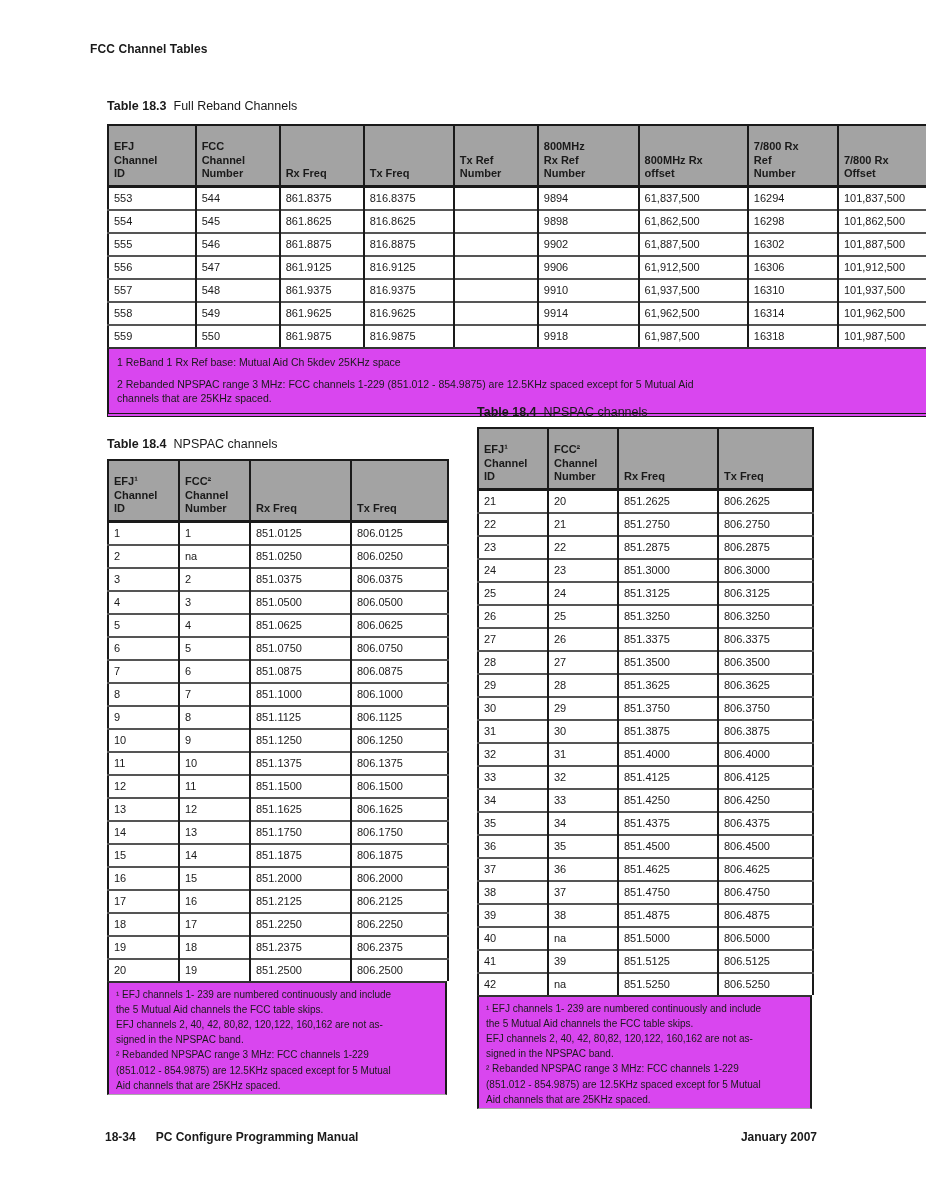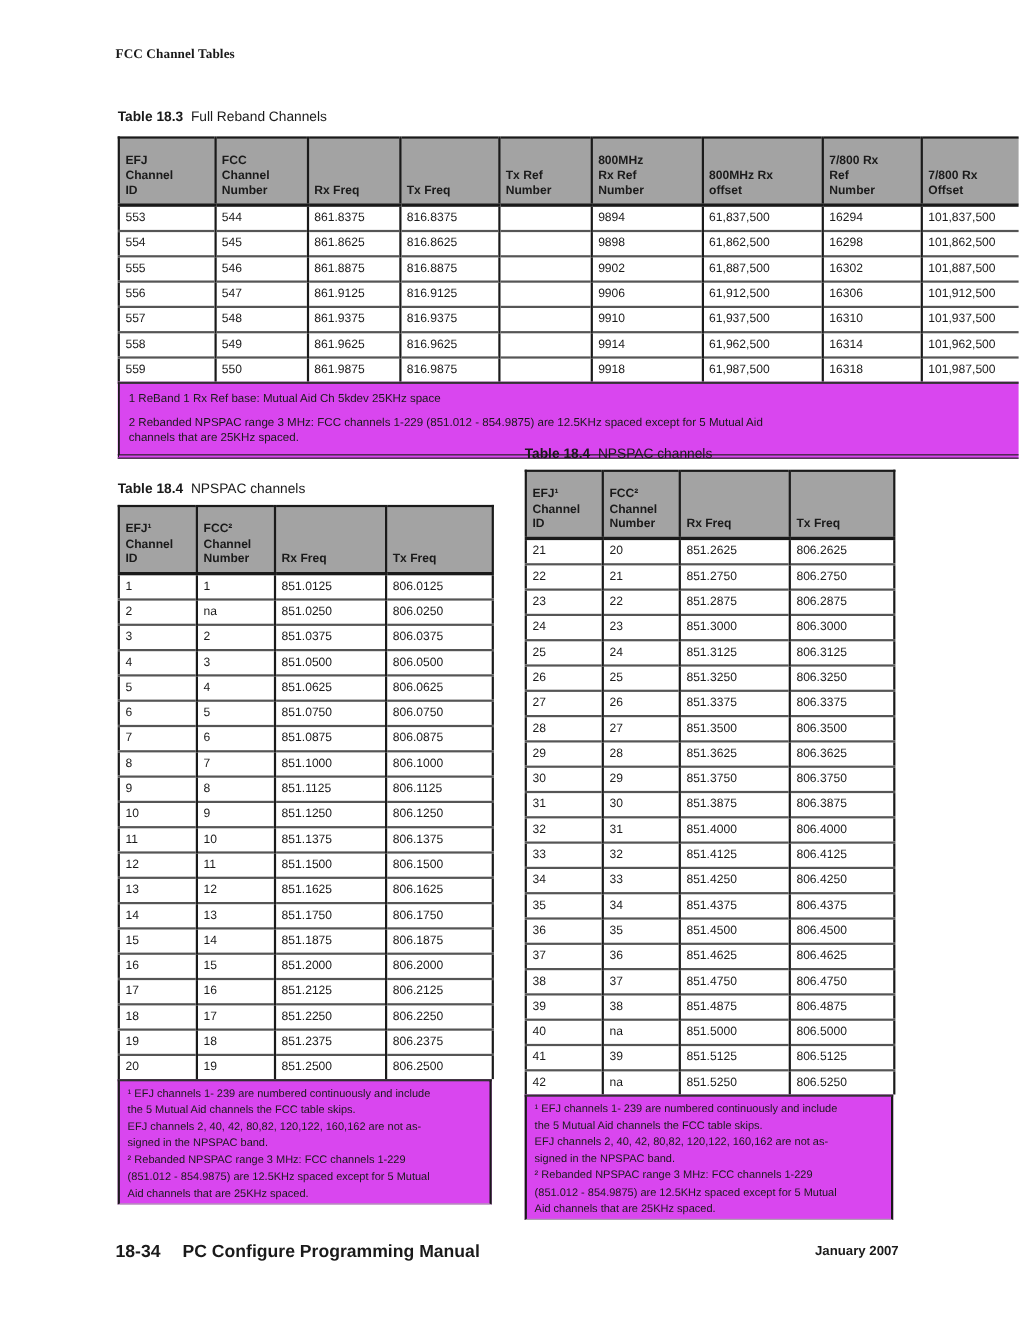--- a/index.html
+++ b/index.html
@@ -5,22 +5,22 @@
   html, body { margin: 0; padding: 0; }
   body {
     width: 926px; height: 1198px;
     background: #ffffff;
     font-family: "Liberation Sans", sans-serif;
     color: #1a1a1a;
     position: relative;
     overflow: hidden;
   }
   .running-header {
-    position: absolute; left: 105px; top: 42px;
-    font-size: 12px; font-weight: bold; letter-spacing: 0.1px; font-family: Liberation Serif, serif;
+    position: absolute; left: 90px; top: 42px;
+    font-size: 12px; font-weight: bold; letter-spacing: 0.1px;
   }
 
   .block { position: absolute; }
   .block-183 { left: 107px; top: 99px;  width: 858px; }
   .block-184r { left: 477px; top: 405px; width: 335px; }
   .block-184l { left: 107px; top: 437px; width: 340px; }
 
   .caption { font-size: 12.5px; white-space: nowrap; }
   .block-183 .caption { margin-bottom: 11px; }
   .block-184r .caption { margin-bottom: 8px; }
@@ -74,21 +74,21 @@
   .block-184l .fnblock, .block-184r .fnblock {
     border-bottom: 1px solid #aaaaaa;
     padding: 4px 7px 1px 7px;
     font-size: 10px; line-height: 15.2px;
   }
   .fn { white-space: pre-line; }
   .block-183 .fn + .fn { margin-top: 8px; }
 
   .footer-left {
     position: absolute; left: 105px; top: 1130px;
-    font-size: 16px; font-weight: bold;
+    font-size: 12px; font-weight: bold;
   }
   .footer-left .manual-title { margin-left: 20px; }
   .footer-right {
     position: absolute; right: 109px; top: 1130px;
     font-size: 12px; font-weight: bold;
   }
 </style>
 </head>
 <body>
 

